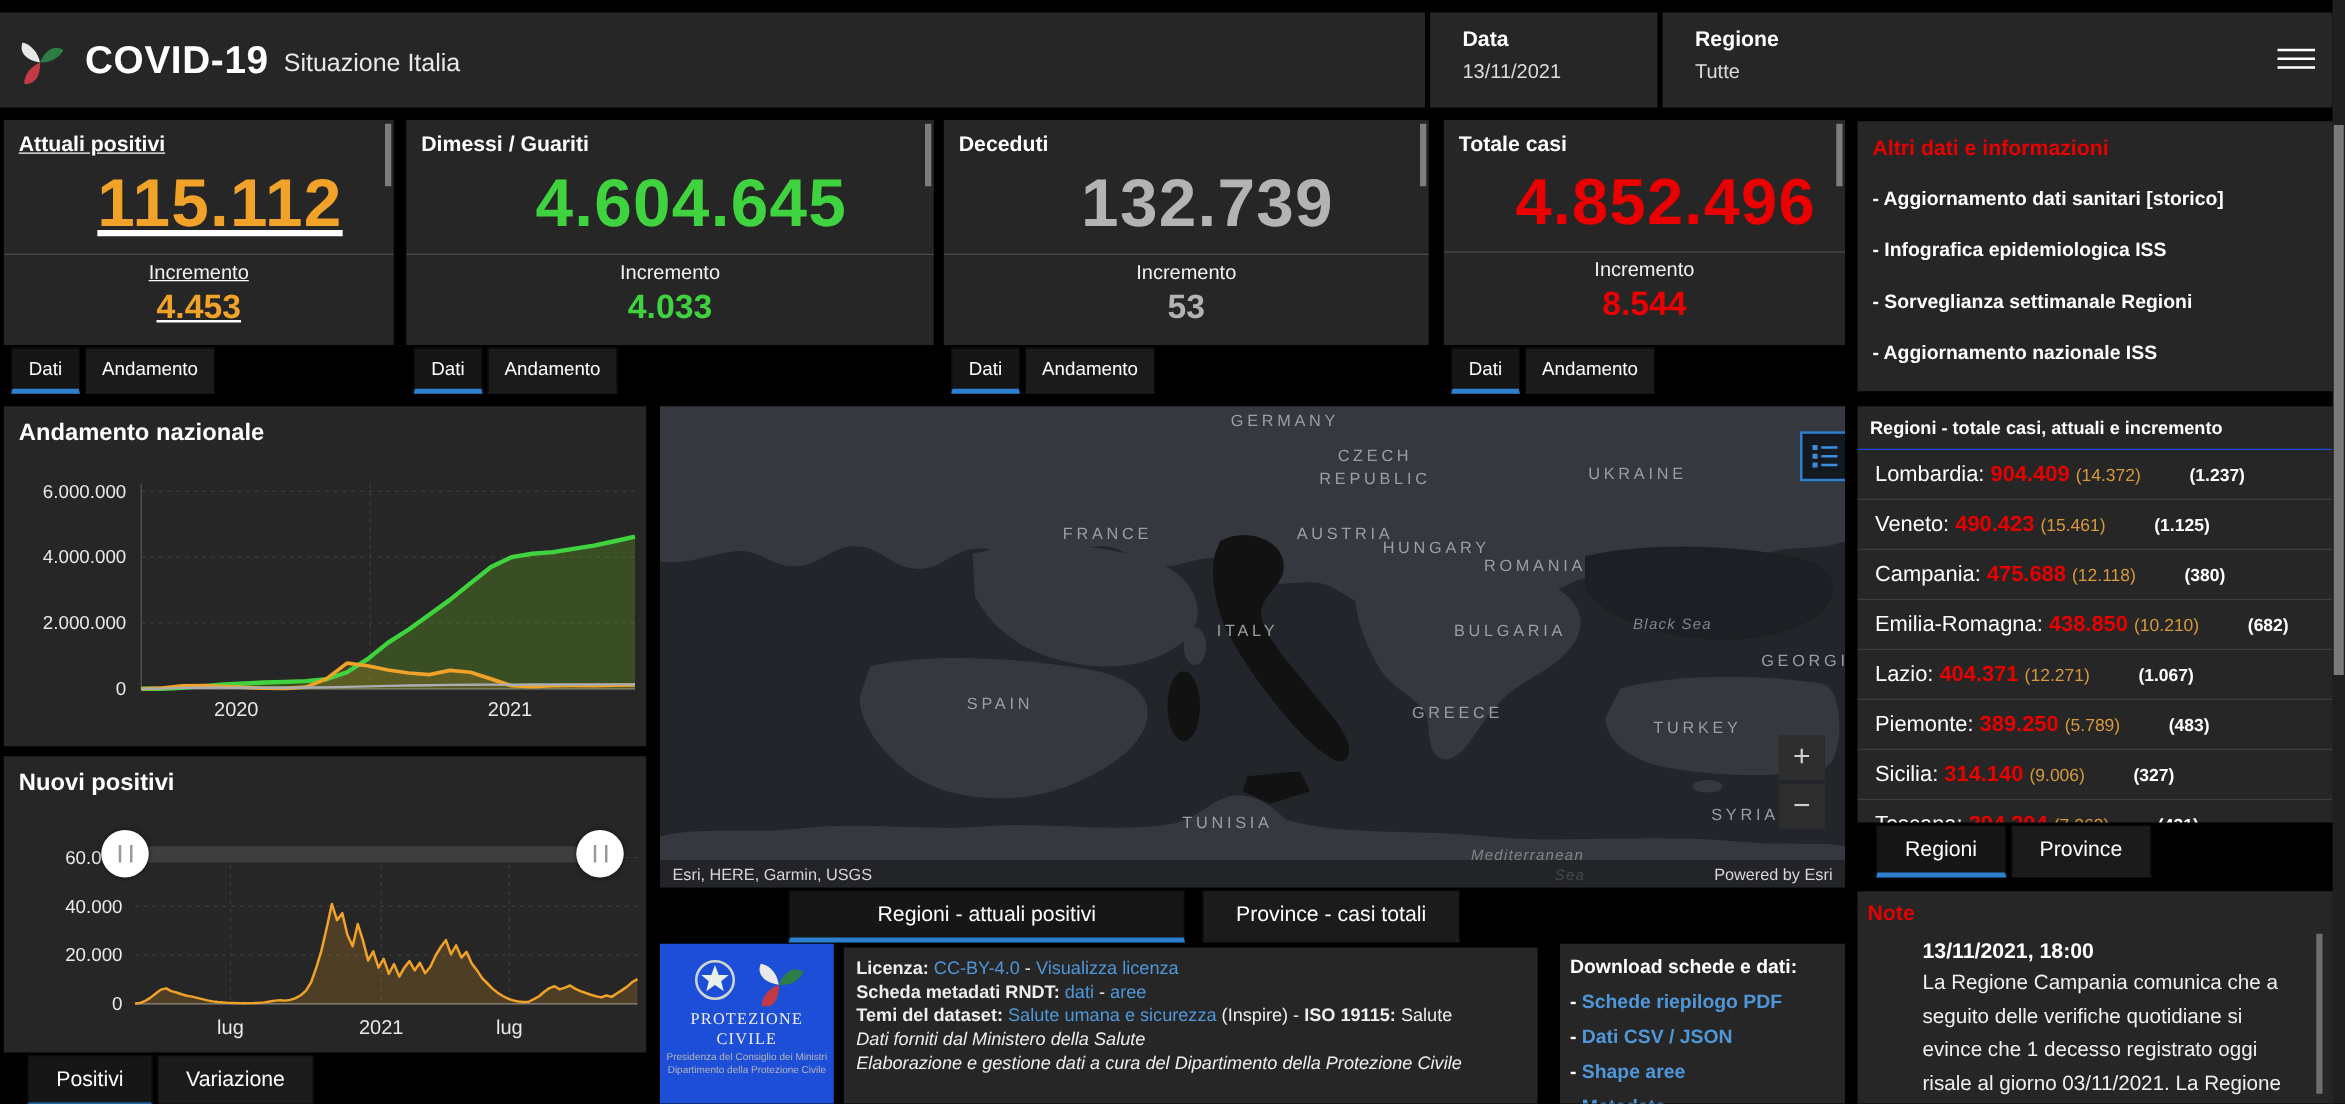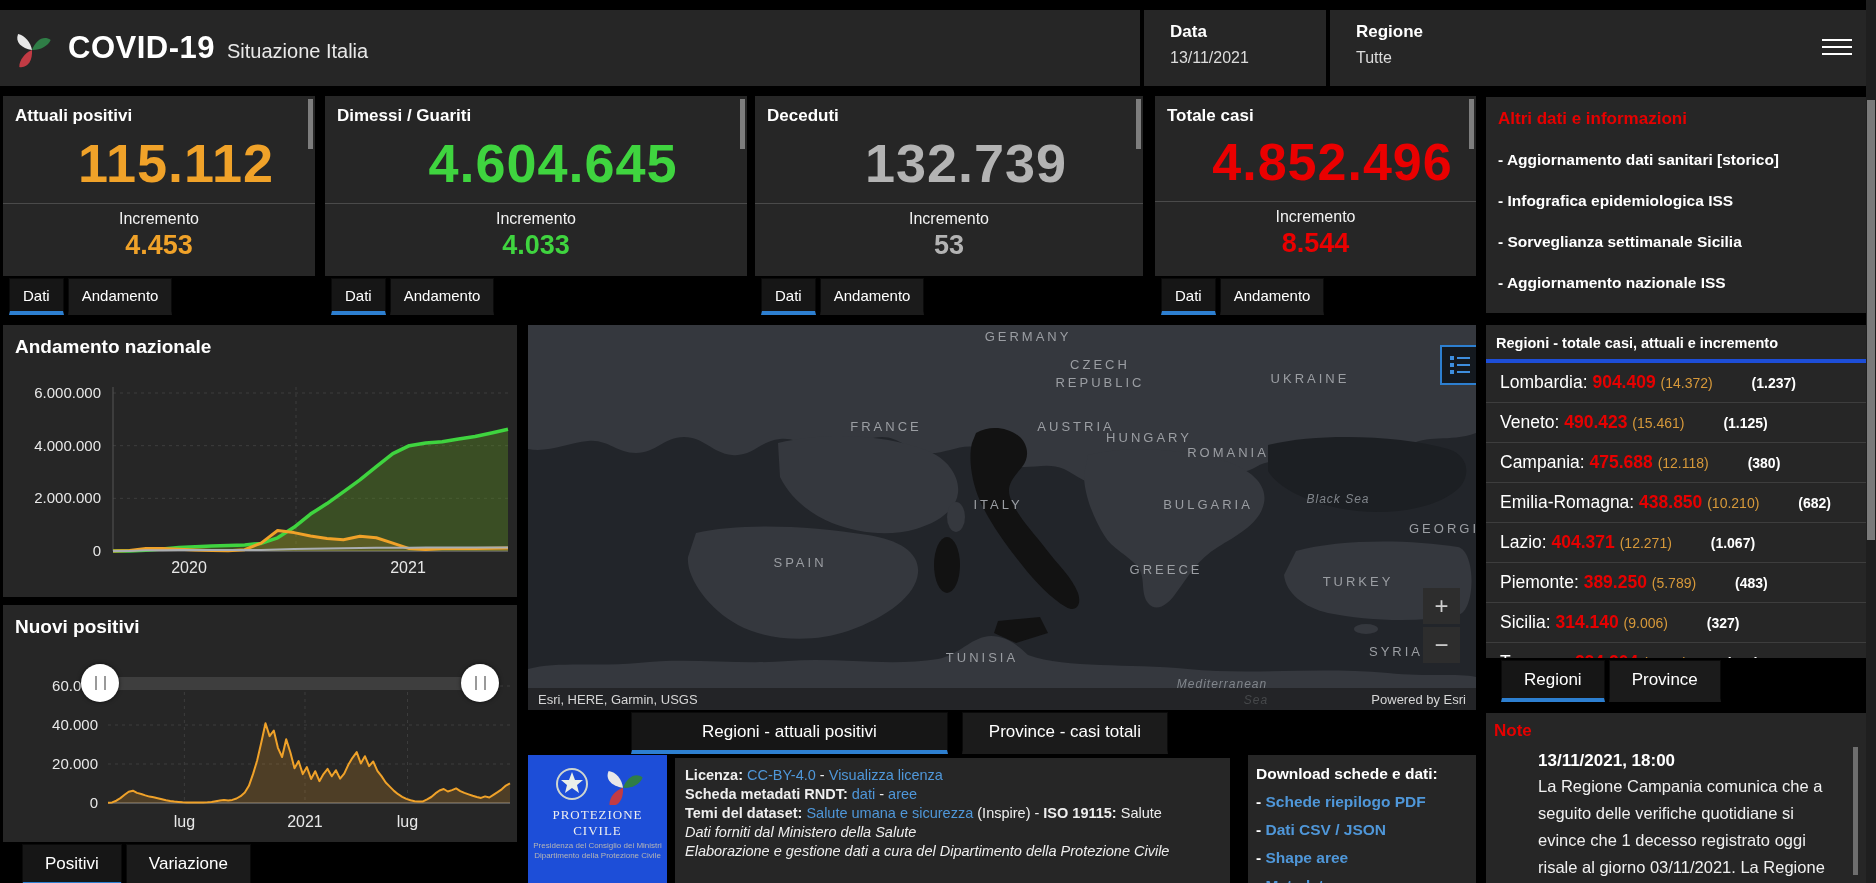--- a/index.html
+++ b/index.html
@@ -49,21 +49,21 @@
             font-size:13px;color:#d6d6d6;display:flex;justify-content:space-between;align-items:center;
             padding:0 10px;box-sizing:border-box;}
   .map-btn{position:absolute;width:37px;height:36px;background:#2d2d2d;color:#cfcfcf;border:none;font-size:24px;
            line-height:34px;text-align:center;cursor:pointer;padding:0;}
   .legend-btn{position:absolute;left:912px;top:20px;width:40px;height:40px;background:#14191f;
               border:2px solid #2d7fd0;cursor:pointer;padding:6px;box-sizing:border-box;}
 
   
   .red-title{color:#e60000;font-size:17px;font-weight:bold;}
   .altri-item{font-size:15.5px;font-weight:bold;line-height:20px;margin-top:21px;cursor:pointer;width:330px;}
-  .regioni-head{font-size:14.5px;font-weight:bold;padding:10px 0 8px 10px;border-bottom:4px solid #1d4ed8;}
+  .regioni-head{font-size:14.5px;font-weight:bold;padding:10px 0 8px 10px;border-bottom:1px solid #1d4ed8;}
   .region-row{font-size:17.5px;padding:9px 0 9px 14px;border-bottom:1px solid #3d3d3d;cursor:pointer;white-space:nowrap;}
   .region-row .rtot{color:#e60000;font-weight:bold;}
   .region-row .rcur{color:#d7993a;font-size:14px;}
   .region-row .rinc{color:#fff;font-weight:bold;font-size:14px;padding-left:35px;}
   .note-date{font-size:17px;font-weight:bold;}
   .note-text{font-size:16.5px;line-height:27px;color:#f0f0f0;margin-top:2px;}
   .vscroll{position:absolute;width:10px;background:#1f1f1f;}
   .vscroll .thumb{position:absolute;left:1px;width:8px;background:#7a7a7a;}
 
   
@@ -105,21 +105,21 @@
       <span class="lab">Regione</span>
       <span class="val">Tutte</span>
     </div>
     <button class="burger" aria-label="menu">
       <div></div>
         <div></div>
         <div></div>
     </button>
   </div>
 
-  <div class="card" style="left:3px;width:312px;">
+  <div class="card" style="left:3px;width:312px;text-decoration:underline;">
     <div class="card-head">Attuali positivi</div>
     <div class="card-num" style="color: rgb(240, 162, 41);">115.112</div>
     <div class="card-hr"></div>
     <div class="card-inc-lab">Incremento</div>
     <div class="card-inc-val" style="color: rgb(240, 162, 41);">4.453</div>
     <div class="card-scroll"></div>
   </div>
   <div class="tabgroup" style="left:9px;">
     <button class="tab active">Dati</button>
     <button class="tab">Andamento</button>
@@ -281,21 +281,21 @@
     <button class="tab big active" style="padding:9px 70px 8px 70px;margin-right:14px;">Regioni - attuali positivi</button>
     <button class="tab big" style="padding:9px 26px 8px 26px;">Province - casi totali</button>
   </div>
 
   <div class="panel" style="left:1486px;top:97px;width:382px;height:216px;">
     <div style="padding:12px 0 0 12px;">
       <div class="red-title">Altri dati e informazioni</div>
       <div id="altri-items">
           <div class="altri-item">- Aggiornamento dati sanitari [storico]</div>
           <div class="altri-item">- Infografica epidemiologica ISS</div>
-          <div class="altri-item">- Sorveglianza settimanale Sicilia</div>
+          <div class="altri-item">- Sorveglianza settimanale Regioni</div>
           <div class="altri-item">- Aggiornamento nazionale ISS</div>
         </div>
     </div>
   </div>
 
   <div class="panel" style="left:1486px;top:325px;width:382px;height:333px;">
     <div class="regioni-head">Regioni - totale casi, attuali e incremento</div>
     <div id="region-rows">
         <div class="region-row"><span class="rname">Lombardia: </span><span class="rtot">904.409 </span><span class="rcur">(14.372) </span><span class="rinc">(1.237)</span></div>
         <div class="region-row"><span class="rname">Veneto: </span><span class="rtot">490.423 </span><span class="rcur">(15.461) </span><span class="rinc">(1.125)</span></div>

